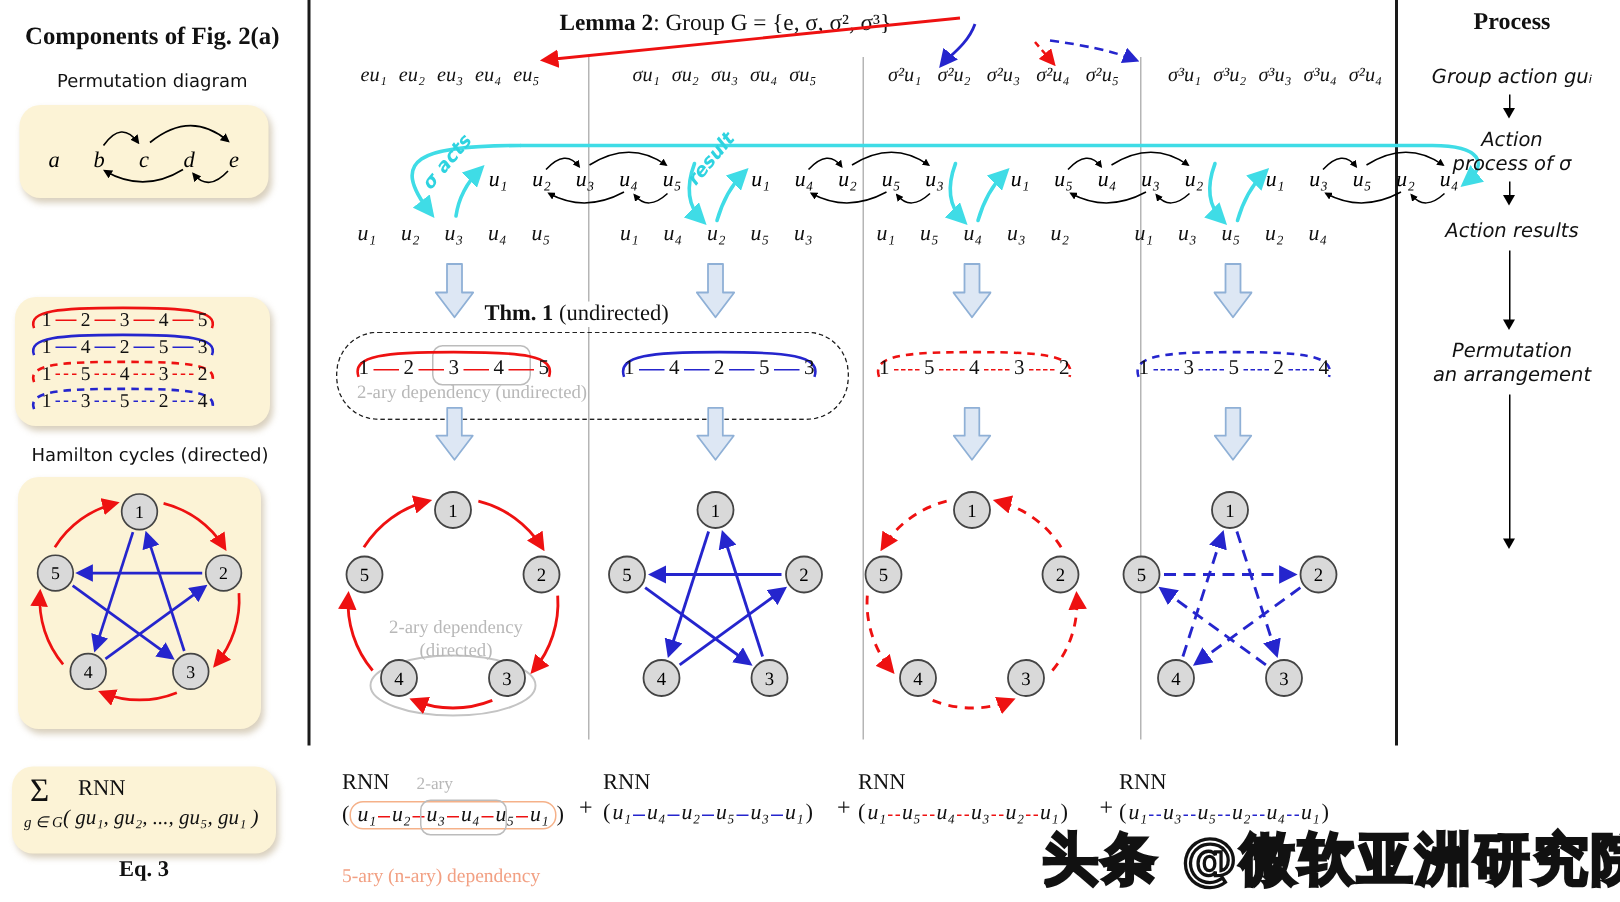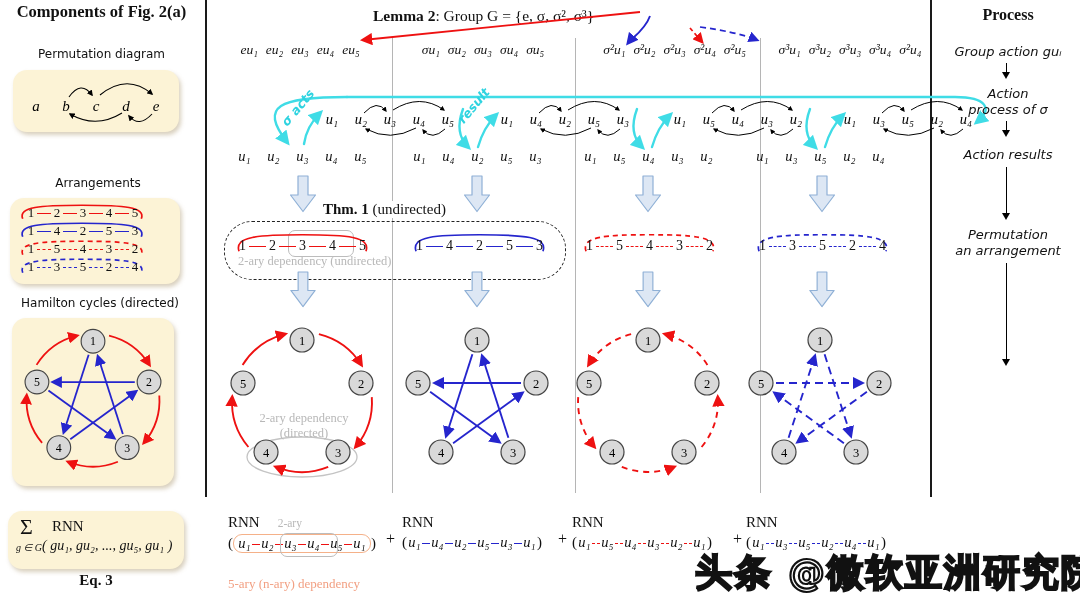--- a/index.html
+++ b/index.html
@@ -71,21 +71,21 @@
 <body>
 
 <div class="stage">
 
   <div class="vdiv-black" style="left:205px"></div>
   <div class="vdiv-black" style="left:930px"></div>
   <div class="vdiv-gray" style="left:392px"></div>
   <div class="vdiv-gray" style="left:575px"></div>
   <div class="vdiv-gray" style="left:760px"></div>
 
-  <div class="abs serif-bold" style="left:0;top:2px;width:203px;text-align:center;font-size:16.5px">Components of Fig. 2(a)</div>
+  <div class="abs serif-bold" style="left:0;top:14px;width:203px;text-align:center;font-size:16.5px">Components of Fig. 2(a)</div>
 
   <div class="abs comic" style="left:0;top:47px;width:203px">Permutation diagram</div>
 
   <div class="beige" style="left:13px;top:70px;width:166px;height:62px">
     <svg width="160" height="60" viewBox="0 0 160 60" style="position:absolute;left:3px;top:1px">
       <defs>
         <marker id="mk-pm" viewBox="0 0 10 10" refX="7.5" refY="5" markerWidth="5.5" markerHeight="5.5" orient="auto-start-reverse">
           <path d="M0 0 L10 5 L0 10 z" fill="#000"></path>
         </marker>
       </defs>
@@ -94,21 +94,20 @@
       <path d="M106 42 Q80 58 54 43" fill="none" stroke="#000" stroke-width="1.1" marker-end="url(#mk-pm)"></path>
       <path d="M136 43 Q123 57 113 45" fill="none" stroke="#000" stroke-width="1.1" marker-end="url(#mk-pm)"></path>
       <text class="pm-text" x="20" y="40" text-anchor="middle">a</text>
       <text class="pm-text" x="50" y="40" text-anchor="middle">b</text>
       <text class="pm-text" x="80" y="40" text-anchor="middle">c</text>
       <text class="pm-text" x="110" y="40" text-anchor="middle">d</text>
       <text class="pm-text" x="140" y="40" text-anchor="middle">e</text>
     </svg>
   </div>
 
-  <div class="abs comic" style="left:0;top:176px;width:196px">Arrangements</div>
 
   <div class="beige" style="left:10px;top:198px;width:170px;height:86px">
     <div class="arr-row c-red" style="left:0;top:5px;width:146px">
       <svg class="arc" width="128" height="18" viewBox="0 0 136 24" preserveAspectRatio="none">
           <path class="arcpath" d="M5 21 C 0 5 24 3 68 3 C 112 3 136 5 131 21"></path>
         </svg>
       <span class="seq seq-l c-red">
           <span class="si">1</span>
           <span class="ss"></span>
           <span class="si">2</span>
@@ -244,21 +243,21 @@
       <span class="si">σu₁</span>
       <span class="ss"></span>
       <span class="si">σu₂</span>
       <span class="ss"></span>
       <span class="si">σu₃</span>
       <span class="ss"></span>
       <span class="si">σu₄</span>
       <span class="ss"></span>
       <span class="si">σu₅</span>
     </div>
-  <div class="abs seq seq-h" style="left:589px;top:42px;width:160px;justify-content:flex-end">
+  <div class="abs seq seq-h" style="left:589px;top:42px;width:160px;justify-content:space-between">
       <span class="si">σ²u₁</span>
       <span class="ss"></span>
       <span class="si">σ²u₂</span>
       <span class="ss"></span>
       <span class="si">σ²u₃</span>
       <span class="ss"></span>
       <span class="si">σ²u₄</span>
       <span class="ss"></span>
       <span class="si">σ²u₅</span>
     </div>

